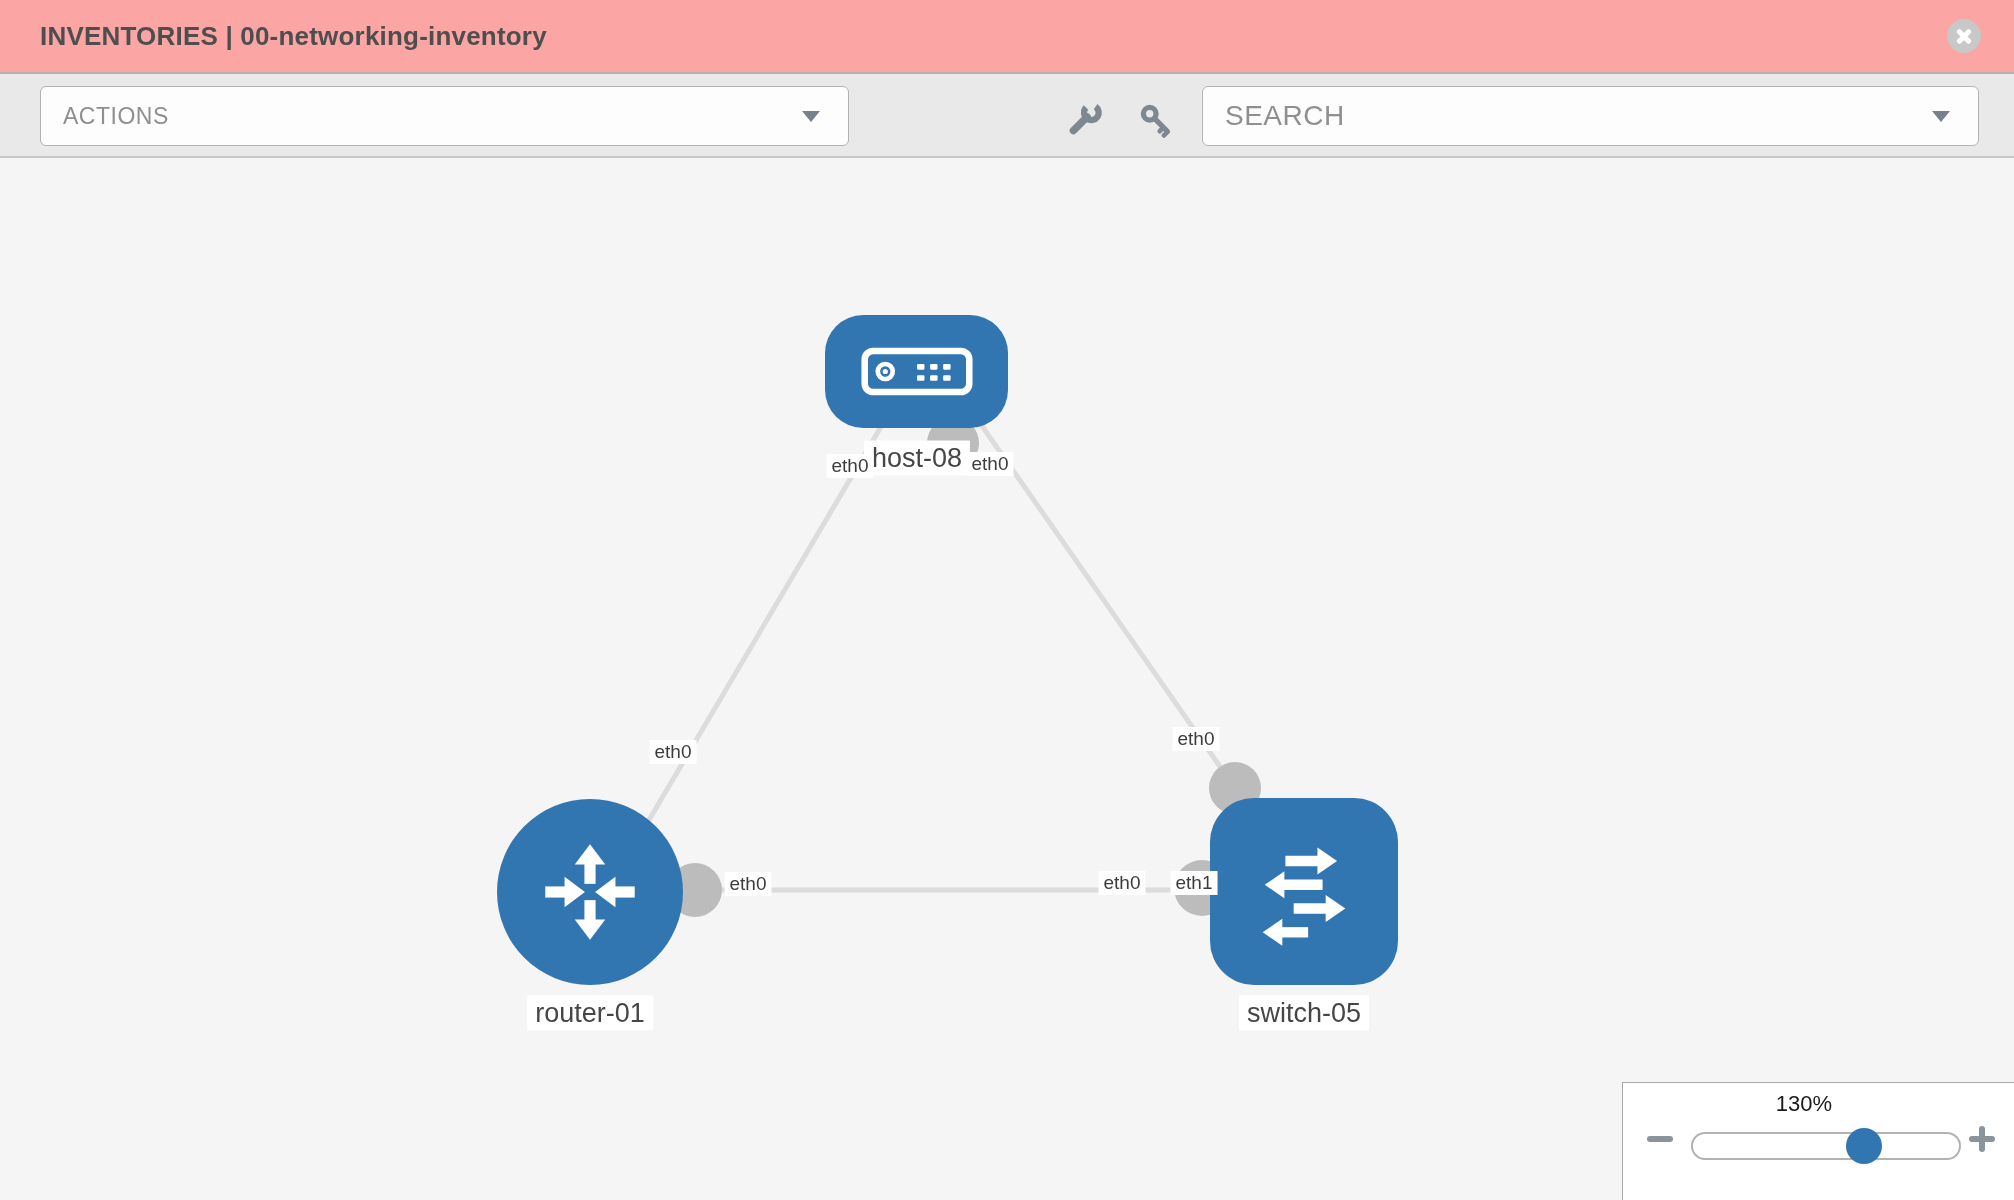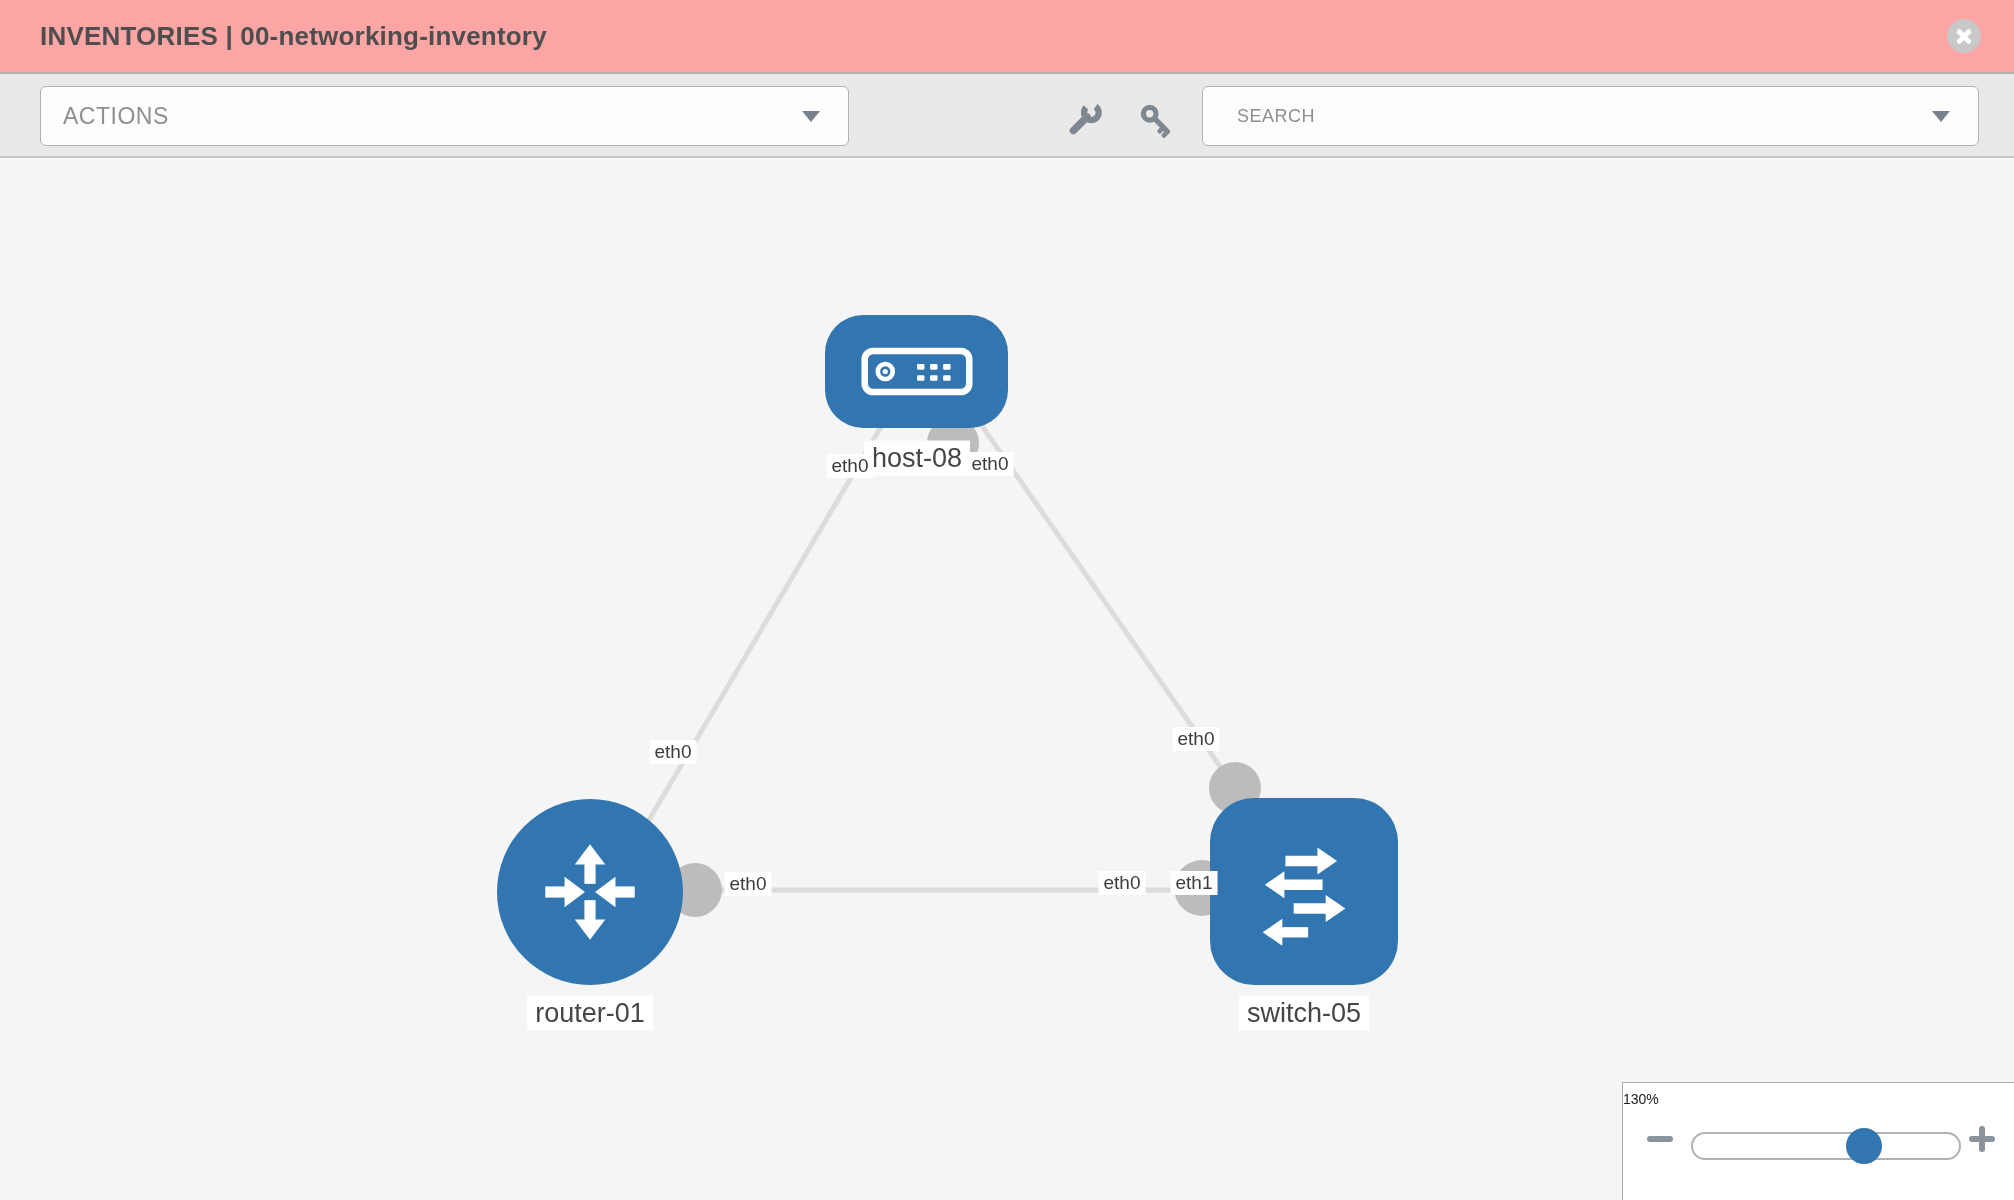--- a/index.html
+++ b/index.html
@@ -17,22 +17,22 @@
   .close-btn .bar.b2 { transform:rotate(-45deg); }
 
   
   .toolbar { position:absolute; left:0; top:72px; width:2014px; height:86px; background:#e9e9e9;
              border-top:2px solid #b2b2b2; border-bottom:2px solid #c6c6c6; }
   .select-box { position:absolute; top:12px; height:60px; background:#fdfdfd; border:1px solid #b3b3b3;
                 border-radius:6px; display:flex; align-items:center; }
   .select-box.actions { left:40px; width:809px; }
   .select-box.search  { left:1202px; width:777px; }
   .select-label { margin-left:22px; font-size:23px; color:#8f8f8f; letter-spacing:.5px; }
-  .search-input { margin-left:34px; border:none; outline:none; background:transparent; width:640px;
-                  font-family:"Liberation Sans", sans-serif; font-size:18px; color:#555; }
+  .search-input { margin-left:22px; border:none; outline:none; background:transparent; width:640px;
+                  font-family:"Liberation Sans", sans-serif; font-size:28px; color:#555; }
   .search-input::placeholder { color:#8f8f8f; letter-spacing:.5px; }
   .caret { position:absolute; right:28px; top:50%; margin-top:-5px; width:0; height:0;
            border-left:9px solid transparent; border-right:9px solid transparent; border-top:11px solid #76818c; }
   .tool-icon { position:absolute; top:26px; width:38px; height:38px; cursor:pointer; }
   .tool-icon.wrench { left:1066px; }
   .tool-icon.key    { left:1136px; }
 
   
   .canvas { position:absolute; left:0; top:158px; width:2014px; height:1042px; background:#f5f5f5; overflow:hidden; }
   .links-layer { position:absolute; left:0; top:0; }
@@ -45,21 +45,21 @@
   .node.switch { border-radius:44px; }
 
   .node-label { position:absolute; transform:translate(-50%,-50%); background:#ffffff; padding:2px 8px;
                 font-size:27px; color:#464646; white-space:nowrap; }
   .port-label { position:absolute; transform:translate(-50%,-50%); background:#ffffff; padding:1px 5px;
                 font-size:19px; color:#3c3c3c; white-space:nowrap;text-align:center; }
 
   
   .zoom-panel { position:absolute; left:1622px; top:924px; width:400px; height:200px; background:#ffffff;
                 border:1px solid #a9a9a9; }
-  .zoom-level { position:absolute; left:0; top:8px; width:362px; text-align:left; font-size:14px; color:#1a1a1a; }
+  .zoom-level { position:absolute; left:0; top:8px; width:362px; text-align:center; font-size:22px; color:#1a1a1a; }
   .zoom-minus, .zoom-plus { position:absolute; top:40px; width:30px; height:30px; cursor:pointer; }
   .zoom-minus { left:22px; }
   .zoom-plus  { left:344px; }
   .zoom-minus .h { position:absolute; left:2px; top:13px; width:26px; height:6px; border-radius:3px; background:#8b939b; }
   .zoom-plus .h  { position:absolute; left:2px; top:13px; width:26px; height:6px; border-radius:3px; background:#8b939b; }
   .zoom-plus .v  { position:absolute; left:12px; top:3px; width:6px; height:26px; border-radius:3px; background:#8b939b; }
   .zoom-track { position:absolute; left:68px; top:49px; width:270px; height:28px; border:2px solid #b2b2b2;
                 border-radius:14px; background:#ffffff; cursor:pointer; }
   .zoom-thumb { position:absolute; top:45px; width:36px; height:36px; border-radius:50%; background:#3276b1; cursor:grab; }
 </style>

